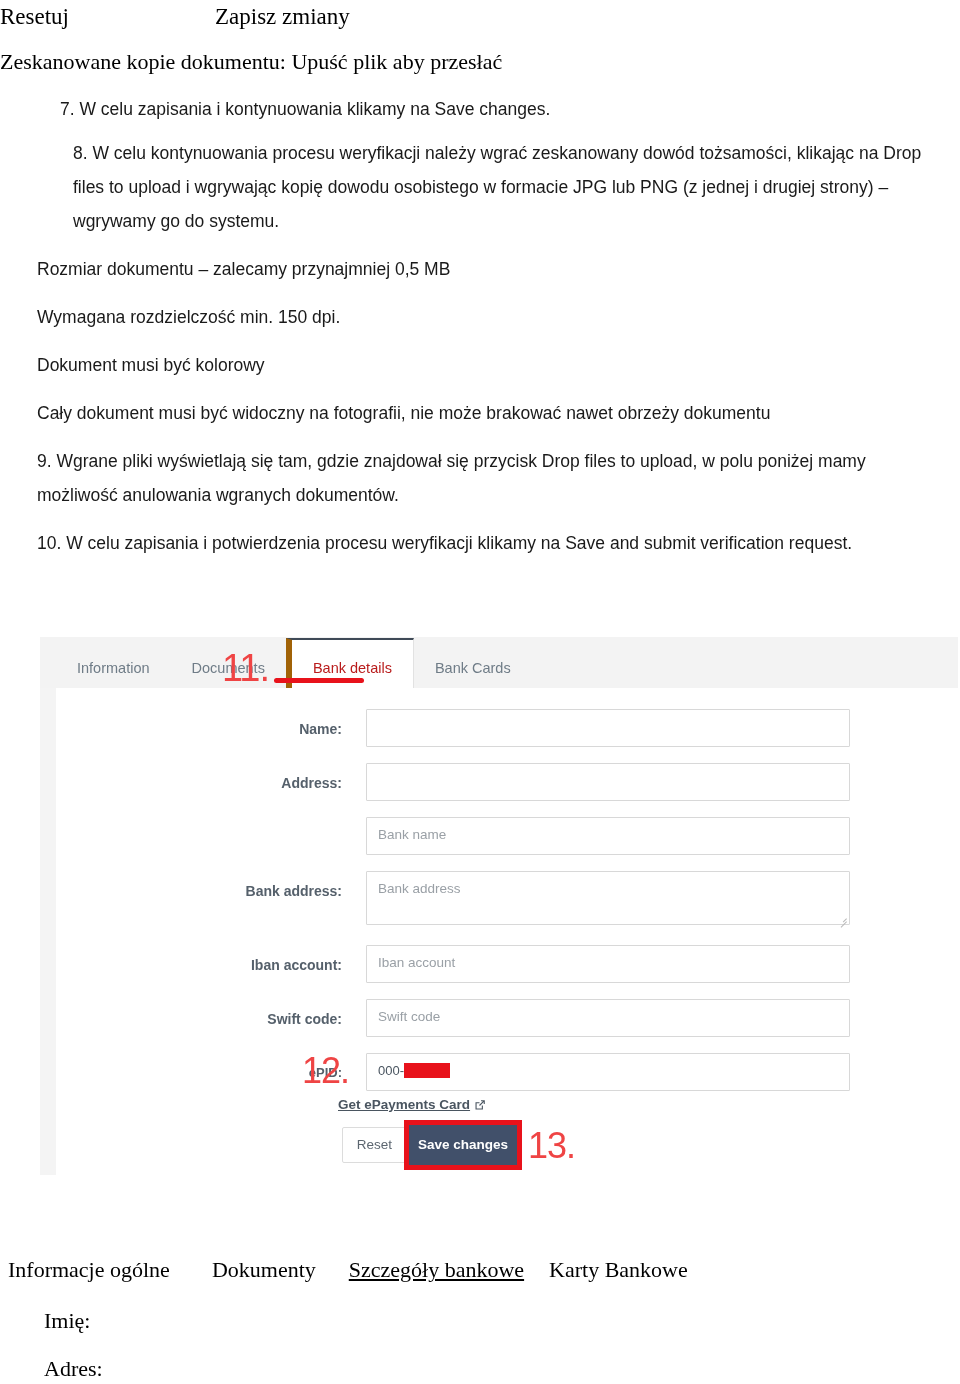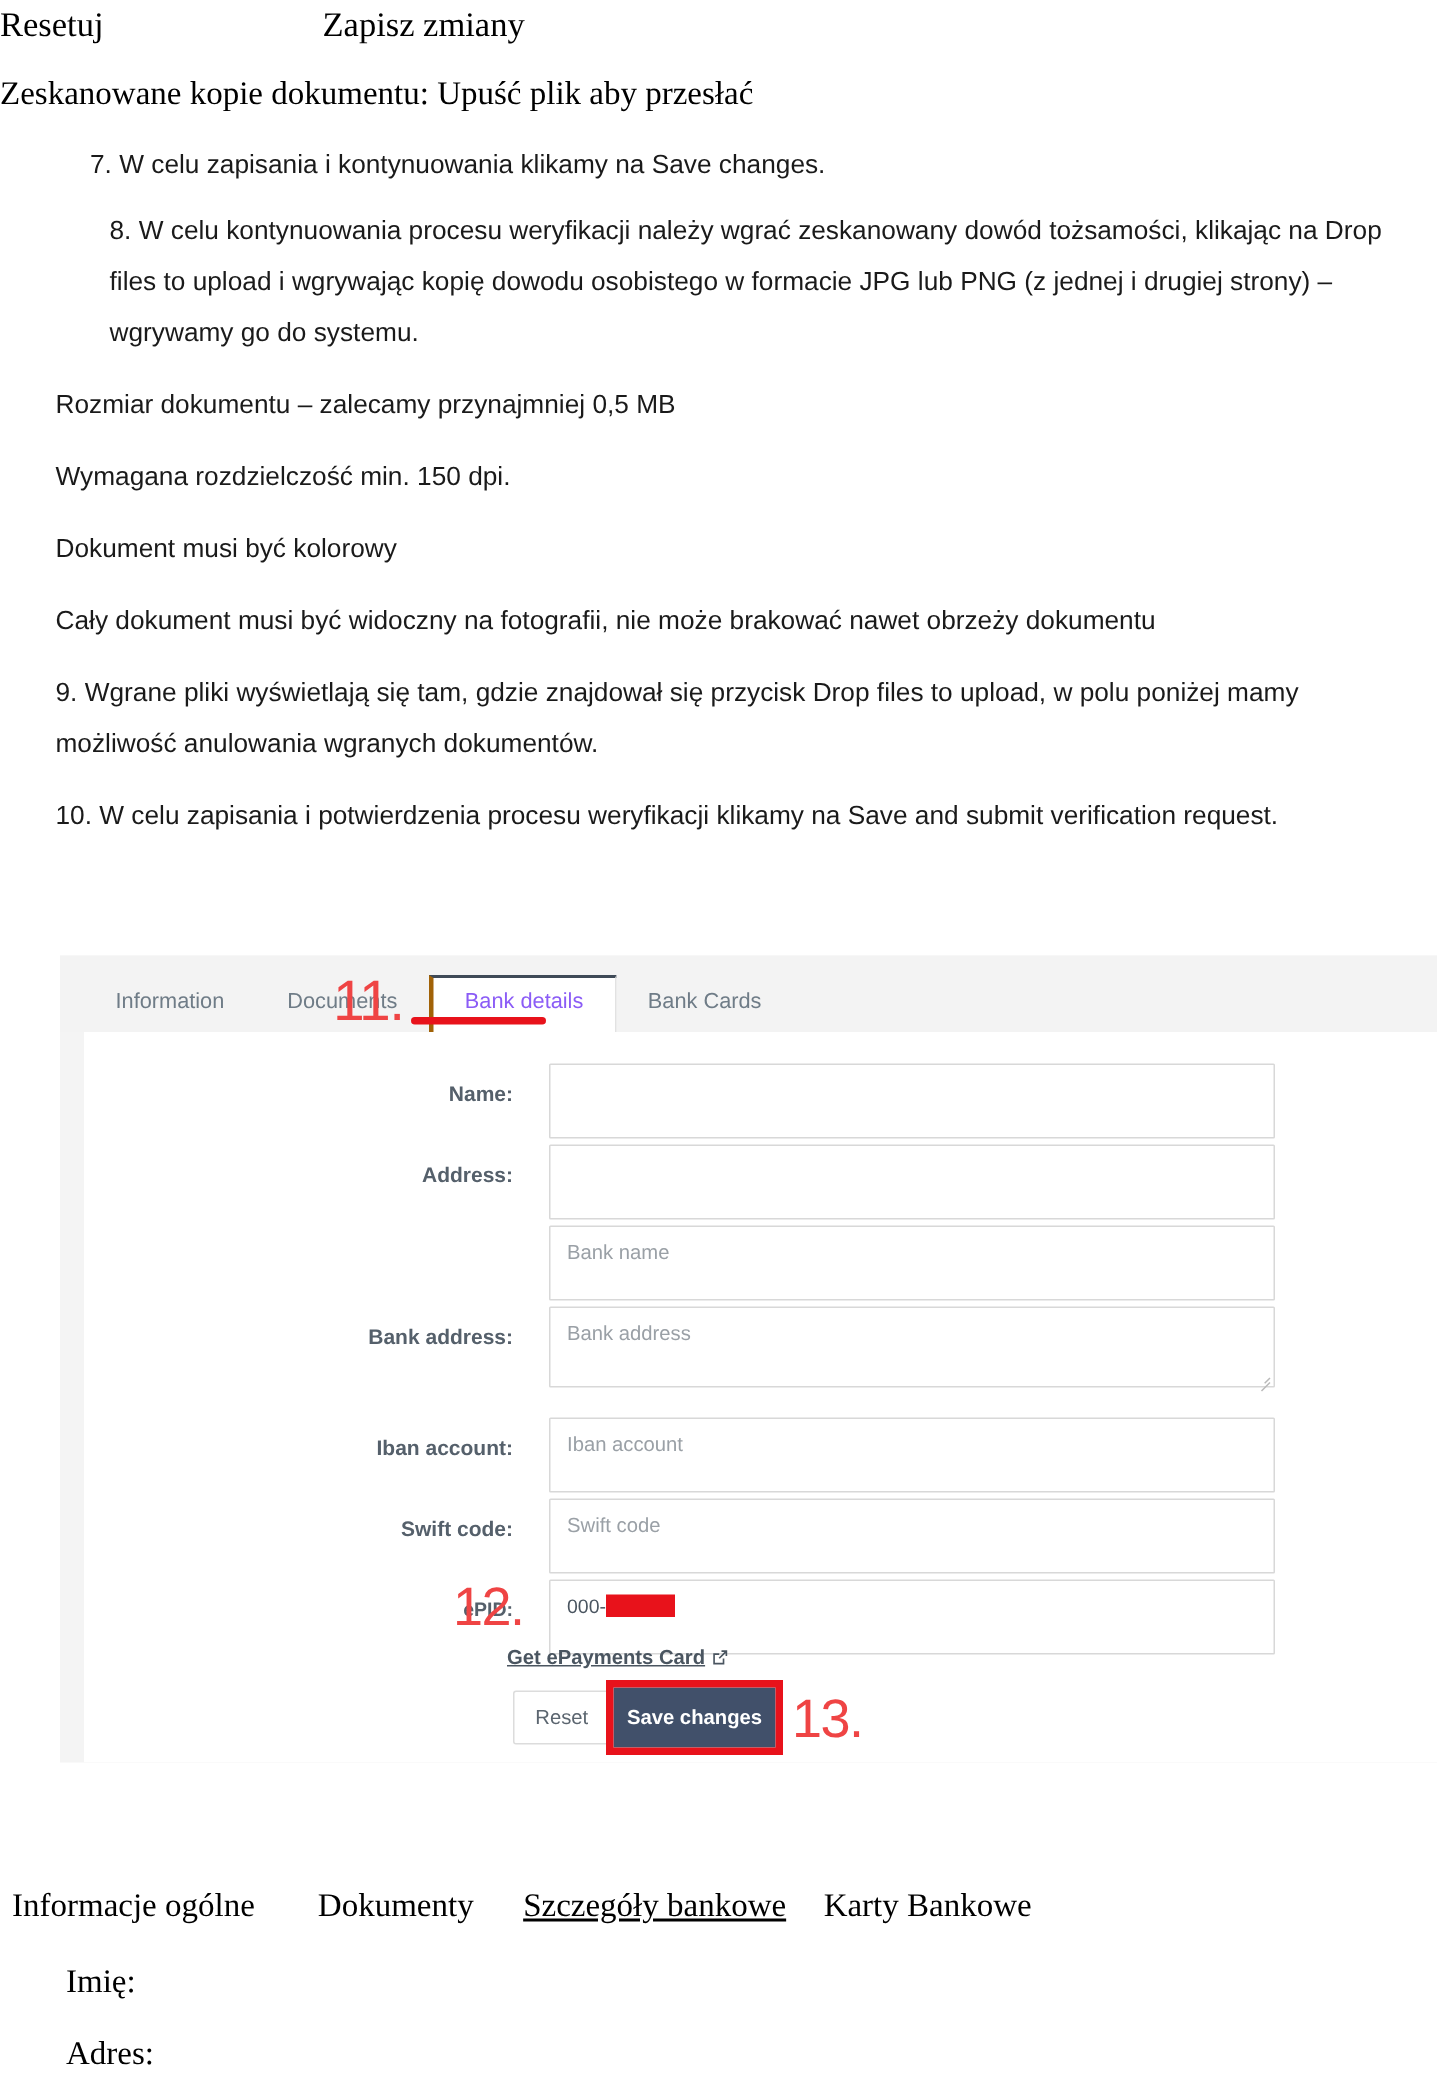--- a/index.html
+++ b/index.html
@@ -104,26 +104,26 @@
     align-items: flex-end;
   }
   .tab {
     font-size: 14.5px;
     color: #6f7c87;
     padding: 9px 21px 11px 21px;
     white-space: nowrap;
     line-height: 18px;
   }
   .tab.active {
-    color: #8b5cf6;
+    color: #b91c1c;
     background: #ffffff;
     border-top: 2.5px solid #3f4a57;
-    border-left: 3px solid #a16207;
+    border-left: 6px solid #a16207;
     border-right: 1px solid #e2e2e2;
-    padding-top: 7px;
+    padding-top: 19px;
     position: relative;
   }
   .shot-panel {
     position: absolute;
     left: 16px;
     top: 51px;
     width: 902px;
     height: 487px;
     background: #ffffff;
   }
@@ -144,21 +144,21 @@
     color: #55606b;
     line-height: 40px;
   }
   .form-label.epid {
     font-size: 13px;
   }
   .form-field {
     position: absolute;
     left: 326px;
     width: 484px;
-    height: 50px;
+    height: 38px;
     border: 1px solid #d8d8d8;
     background: #ffffff;
     box-sizing: border-box;
     border-radius: 1px;
   }
   .form-field .ph {
     position: absolute;
     left: 11px;
     top: 8px;
     font-size: 13.5px;

